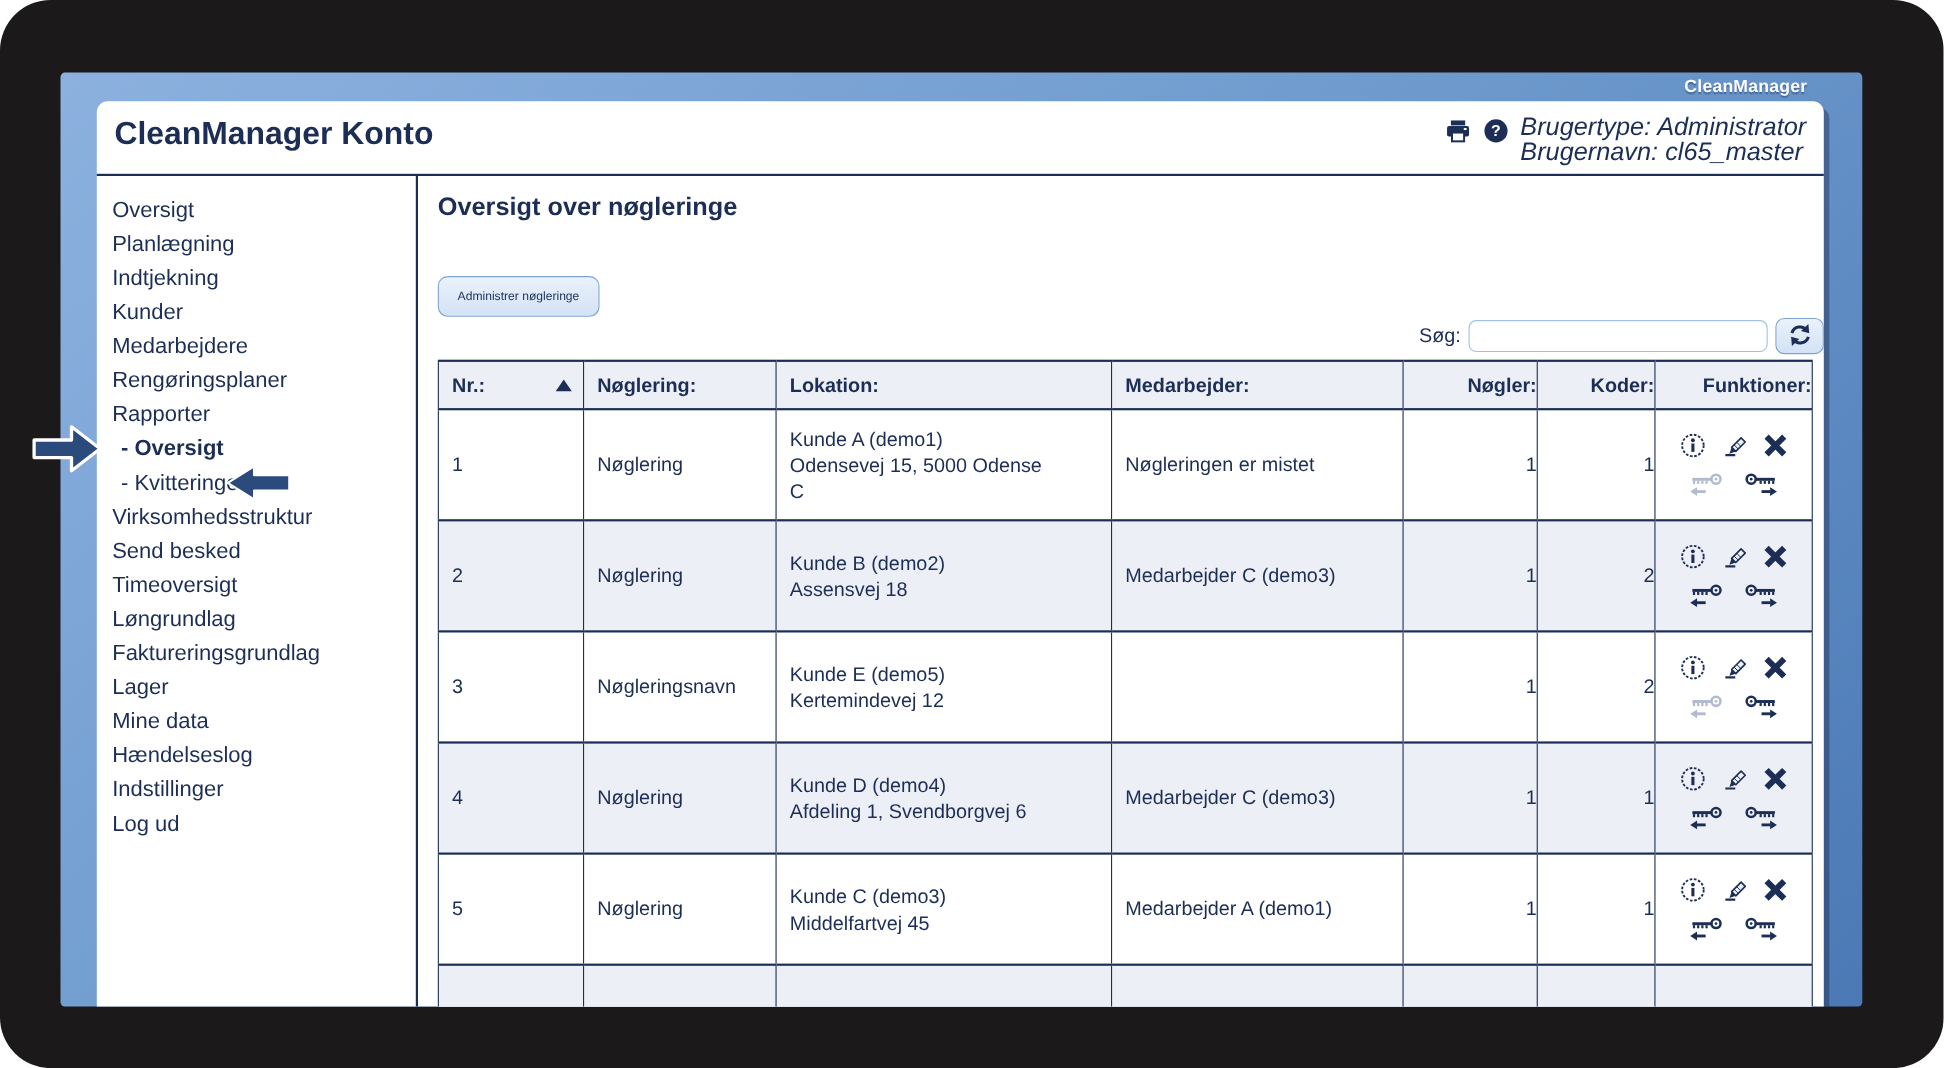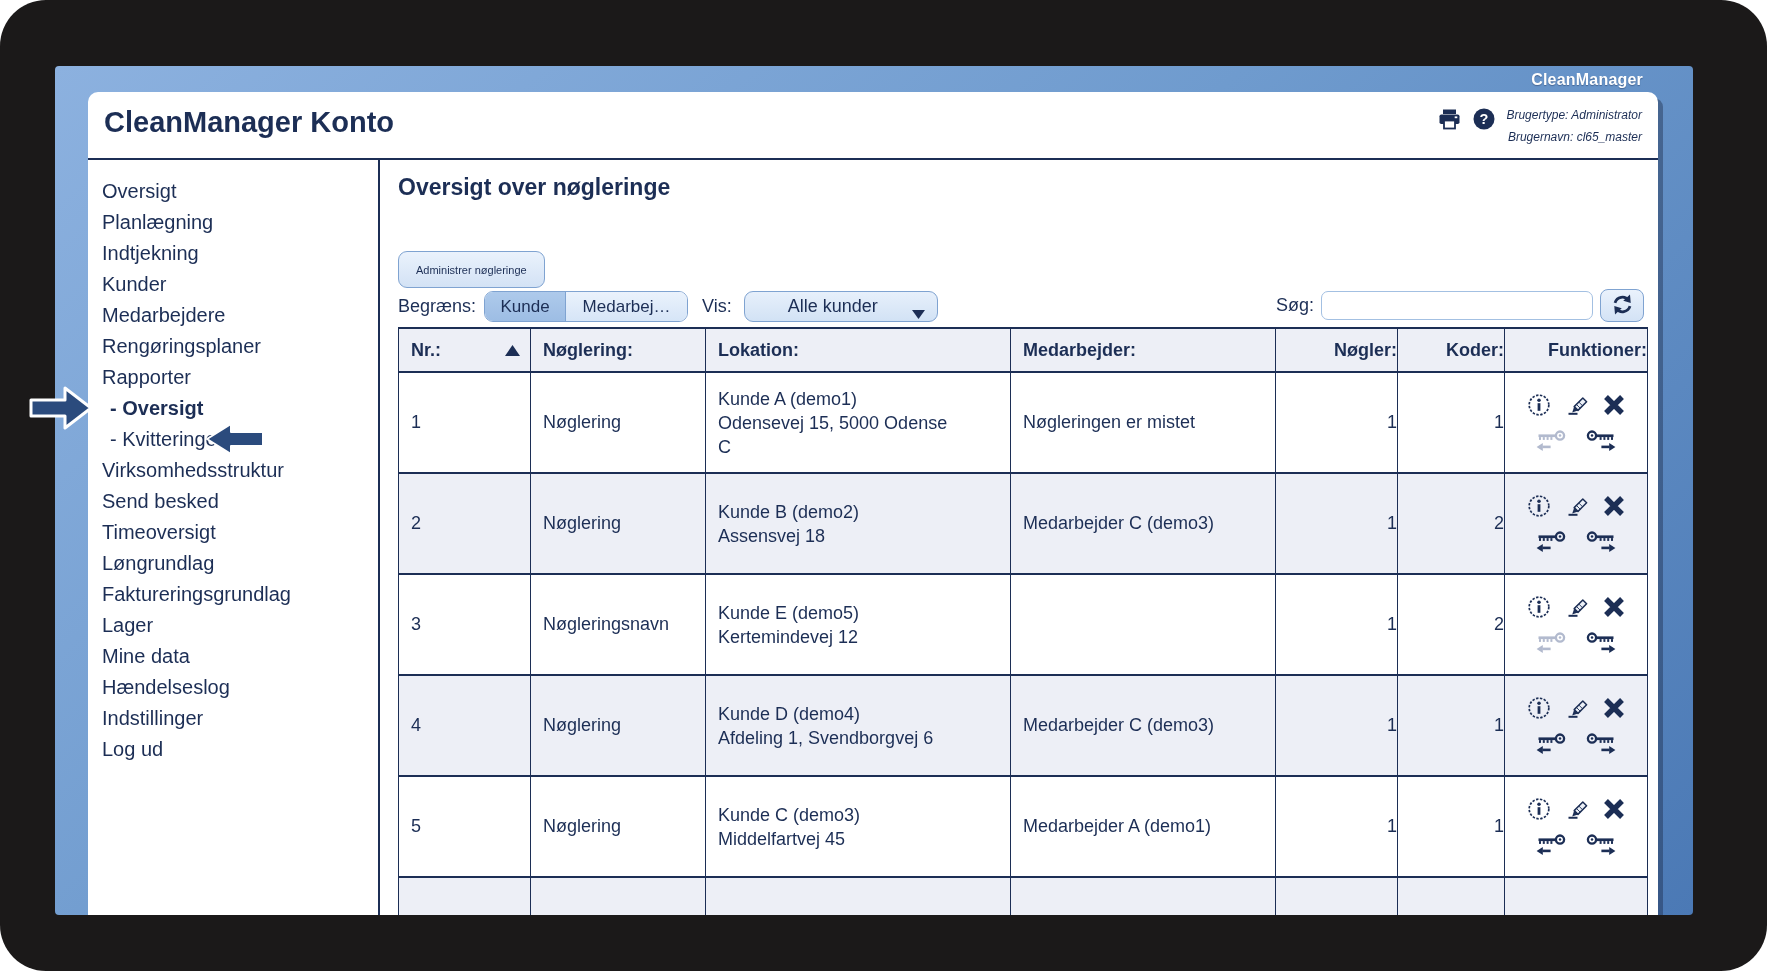--- a/index.html
+++ b/index.html
@@ -20,21 +20,21 @@
   }
   .panel{
     position:absolute;left:33px;top:26px;width:1570px;height:1000px;
     background:#ffffff;border-radius:10px 10px 0 0;
     box-shadow:6px 5px 0 -1px rgba(22,32,58,.38);
   }
   .panel-header{position:relative;height:66px;}
   .panel-title{position:absolute;left:16px;top:14px;font-size:29px;font-weight:bold;}
   .user-block{position:absolute;right:16px;top:12px;display:flex;align-items:flex-start;gap:10px;}
   .hicon{margin-top:3px;cursor:pointer;}
-  .user-text{text-align:right;font-style:italic;font-size:12px;line-height:22px;}
+  .user-text{text-align:left;font-style:italic;font-size:23px;line-height:22px;}
   .hr{position:absolute;left:0;right:0;top:66px;height:2px;background:#1c2e55;}
 
   .sidebar{position:absolute;left:0;top:68px;bottom:0;width:290px;padding:16px 0 0 14px;box-sizing:border-box;}
   .side-item{font-size:20px;line-height:31px;white-space:nowrap;cursor:pointer;}
   .side-item.sub{padding-left:8px;}
   .side-item.bold{font-weight:bold;}
   .vdivider{position:absolute;left:290px;top:68px;bottom:0;width:2px;background:#1c2e55;}
 
   .content{position:absolute;left:292px;top:68px;right:0;bottom:0;}
   .content-title{position:absolute;left:18px;top:14px;font-size:23px;font-weight:bold;}
@@ -61,21 +61,21 @@
   .seg.m{width:122px;border-left:1.6px solid #7fa3d1;}
   .vis-label{margin-left:14px;}
   .dropdown{
     position:relative;margin-left:12px;width:194px;height:31px;border:1.6px solid #7fa3d1;
     border-radius:9px;background:linear-gradient(#e7f0fb,#d2e2f5);display:flex;align-items:center;
     justify-content:center;font-size:18px;cursor:pointer;box-sizing:border-box;
   }
   .dropdown .dtext{margin-right:16px;}
   .dropdown .caret{position:absolute;right:12px;top:11px;}
 
-  .search-group{position:absolute;right:14px;top:129px;display:flex;align-items:center;gap:7px;}
+  .search-group{position:absolute;right:0;top:129px;display:flex;align-items:center;gap:7px;}
   .search-input{
     width:272px;height:29px;border:1.6px solid #a3c0e2;border-radius:7px;
     font-size:17px;padding:0 8px;color:#1c2e55;outline:none;box-sizing:border-box;background:#fff;
     font-family:"Liberation Sans","DejaVu Sans",sans-serif;
   }
   .refresh-btn{width:44px;height:33px;border-radius:8px;}
 
   .table-wrap{position:absolute;left:18px;top:167px;}
   table{border-collapse:collapse;table-layout:fixed;width:1249px;background:#fff;}
   th,td{
@@ -153,36 +153,20 @@
       <div class="side-item">Indstillinger</div>
       <div class="side-item">Log ud</div>
     </div>
     <div class="vdivider"></div>
 
     <div class="content">
       <div class="content-title">Oversigt over nøgleringe</div>
 
       <div class="btn manage-btn">Administrer nøgleringe</div>
 
-      <div class="filter-row">
-        <span class="flabel">Begræns:</span>
-        <div class="seg-group">
-          <div class="seg k sel">Kunde</div>
-          <div class="seg m">Medarbej…</div>
-        </div>
-        <span class="flabel vis-label">Vis:</span>
-        <div class="dropdown">
-          <span class="dtext">Alle kunder</span>
-          <span class="caret">
-            <svg width="13" height="9" viewBox="0 0 13 9">
-                <polygon points="0,0 13,0 6.5,9" fill="#1c2e55"></polygon>
-              </svg>
-          </span>
-        </div>
-      </div>
 
       <div class="search-group">
         <span class="flabel">Søg:</span>
         <input class="search-input" type="text" value="" style="">
         <div class="btn refresh-btn">
           <span>
             <svg width="23" height="23" viewBox="0 0 24 24">
               <path d="M4.2 10.2 A8.1 8.1 0 0 1 18.4 7.6" fill="none" stroke="#1c2e55" stroke-width="2.9"></path>
               <polygon points="19.8,1.6 20.6,10.4 12.8,8.2" fill="#1c2e55"></polygon>
               <path d="M19.8 13.8 A8.1 8.1 0 0 1 5.6 16.4" fill="none" stroke="#1c2e55" stroke-width="2.9"></path>

